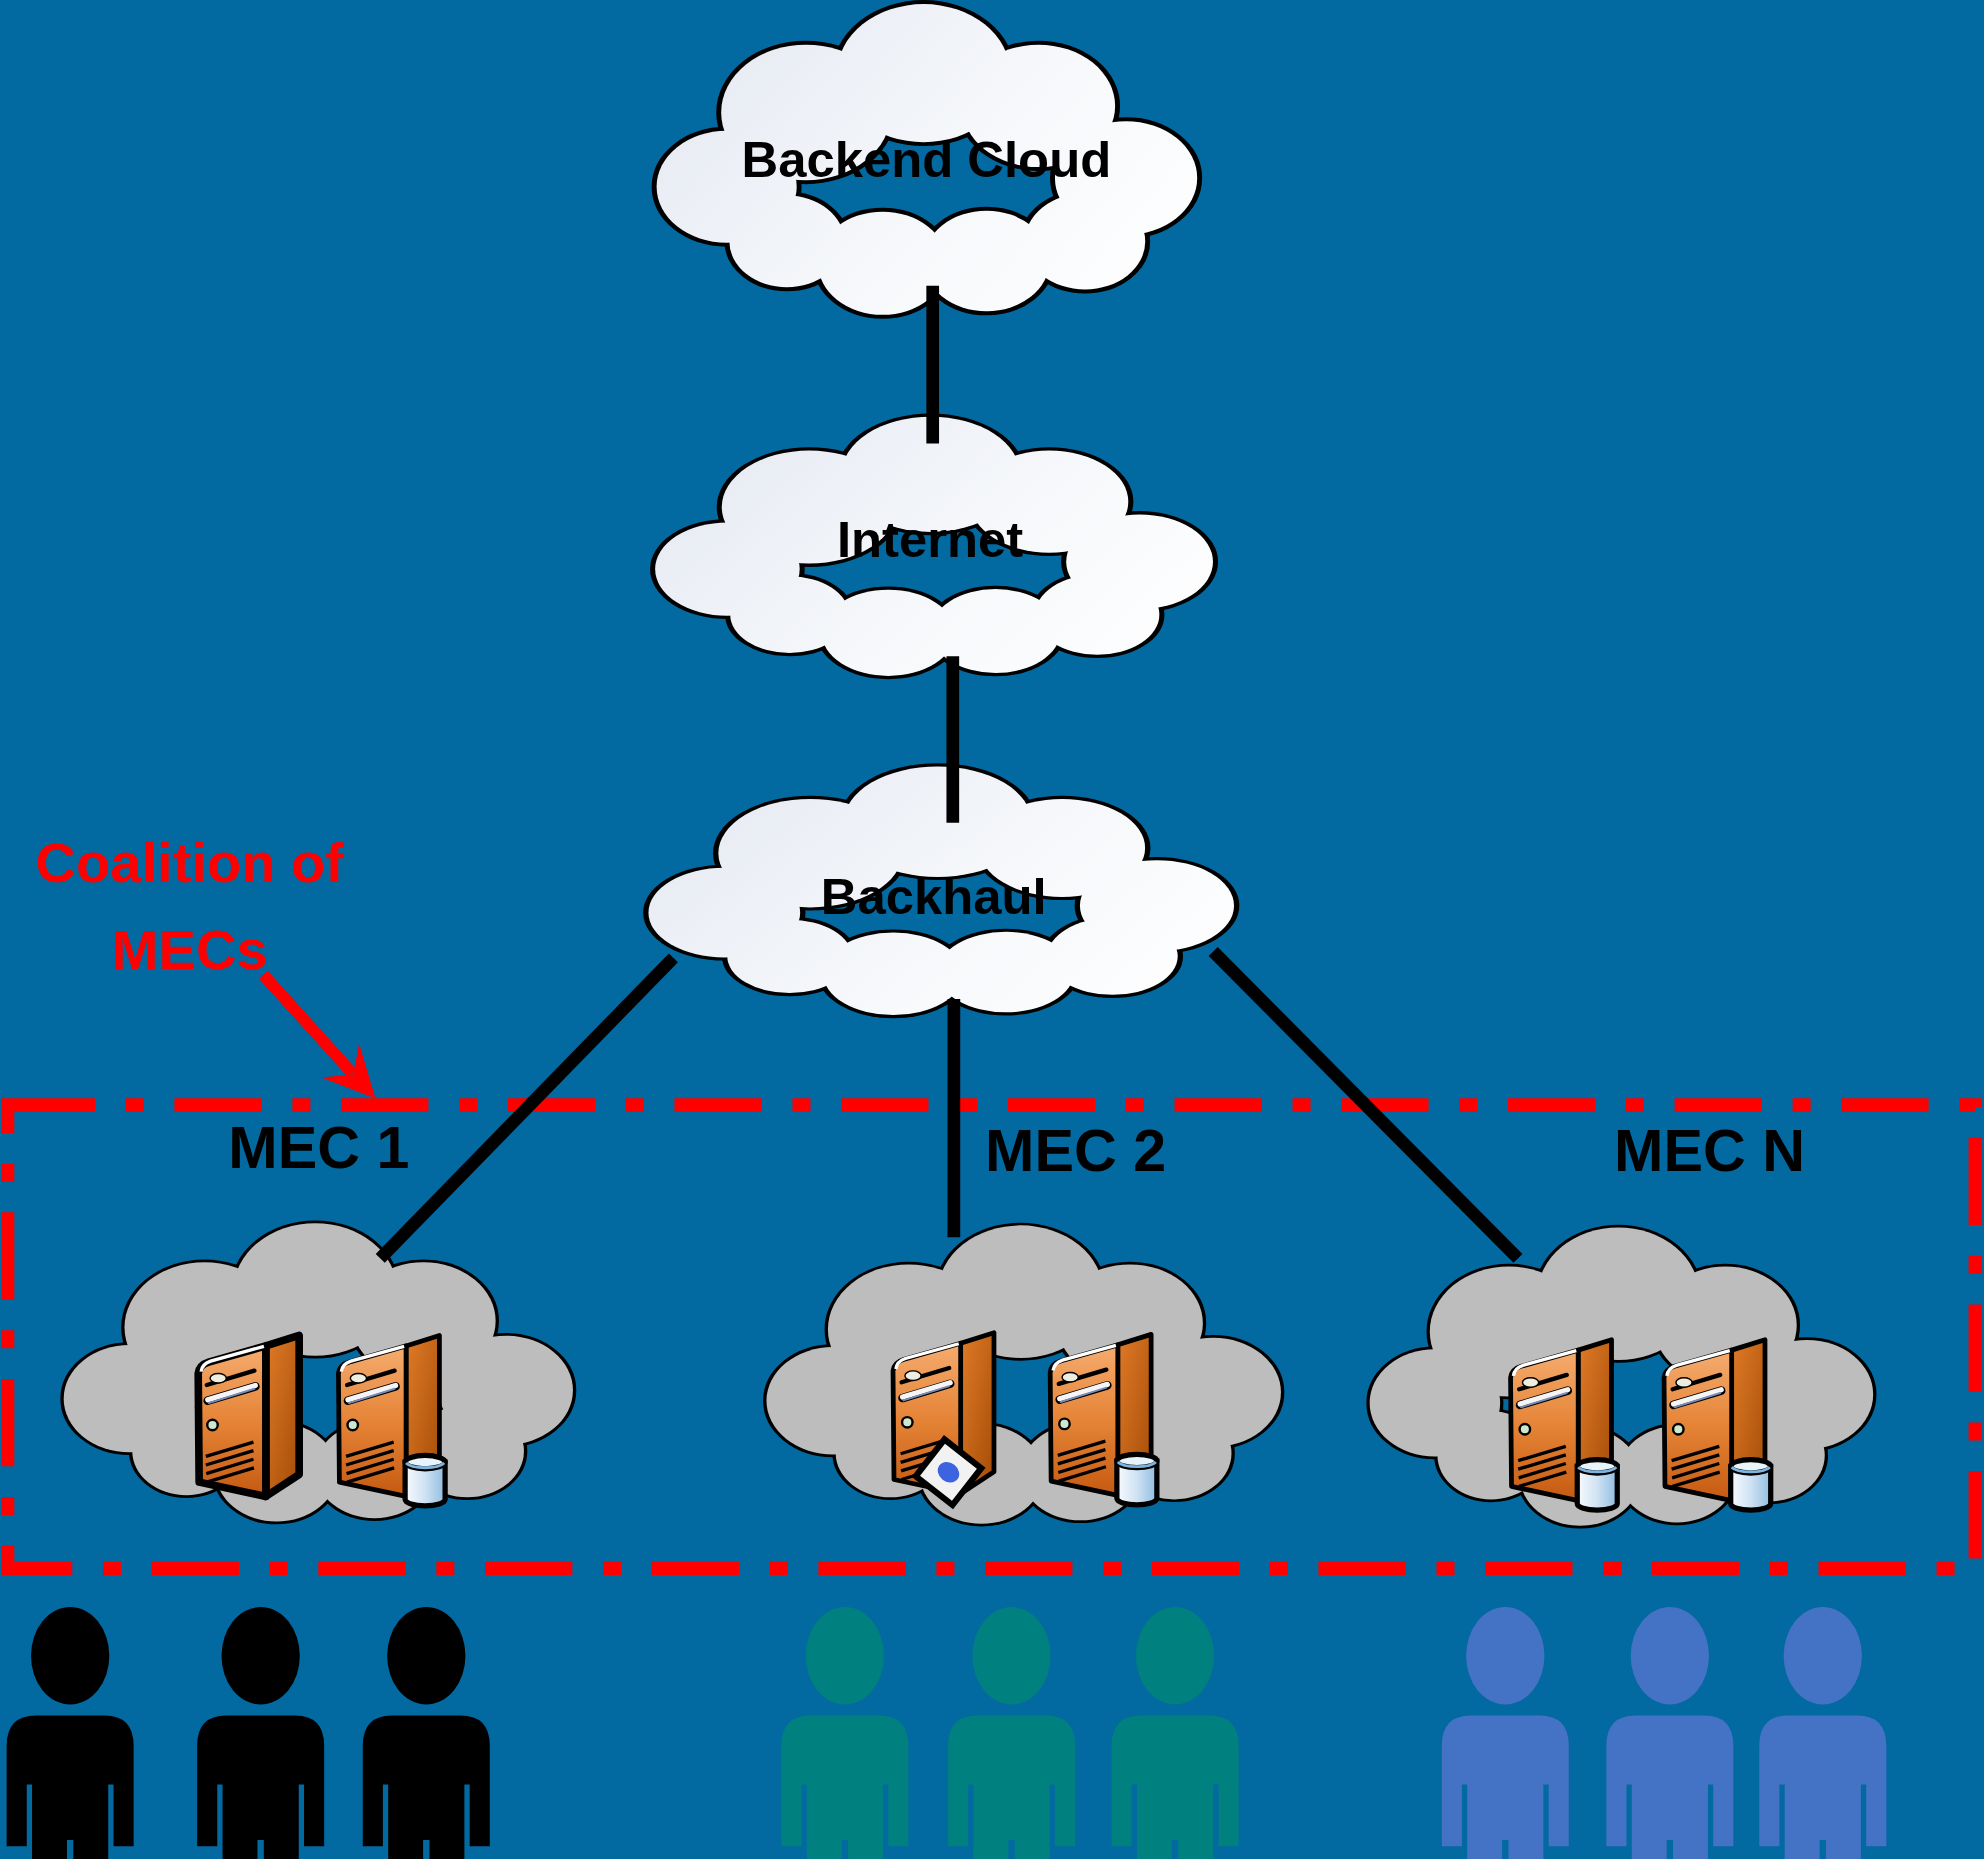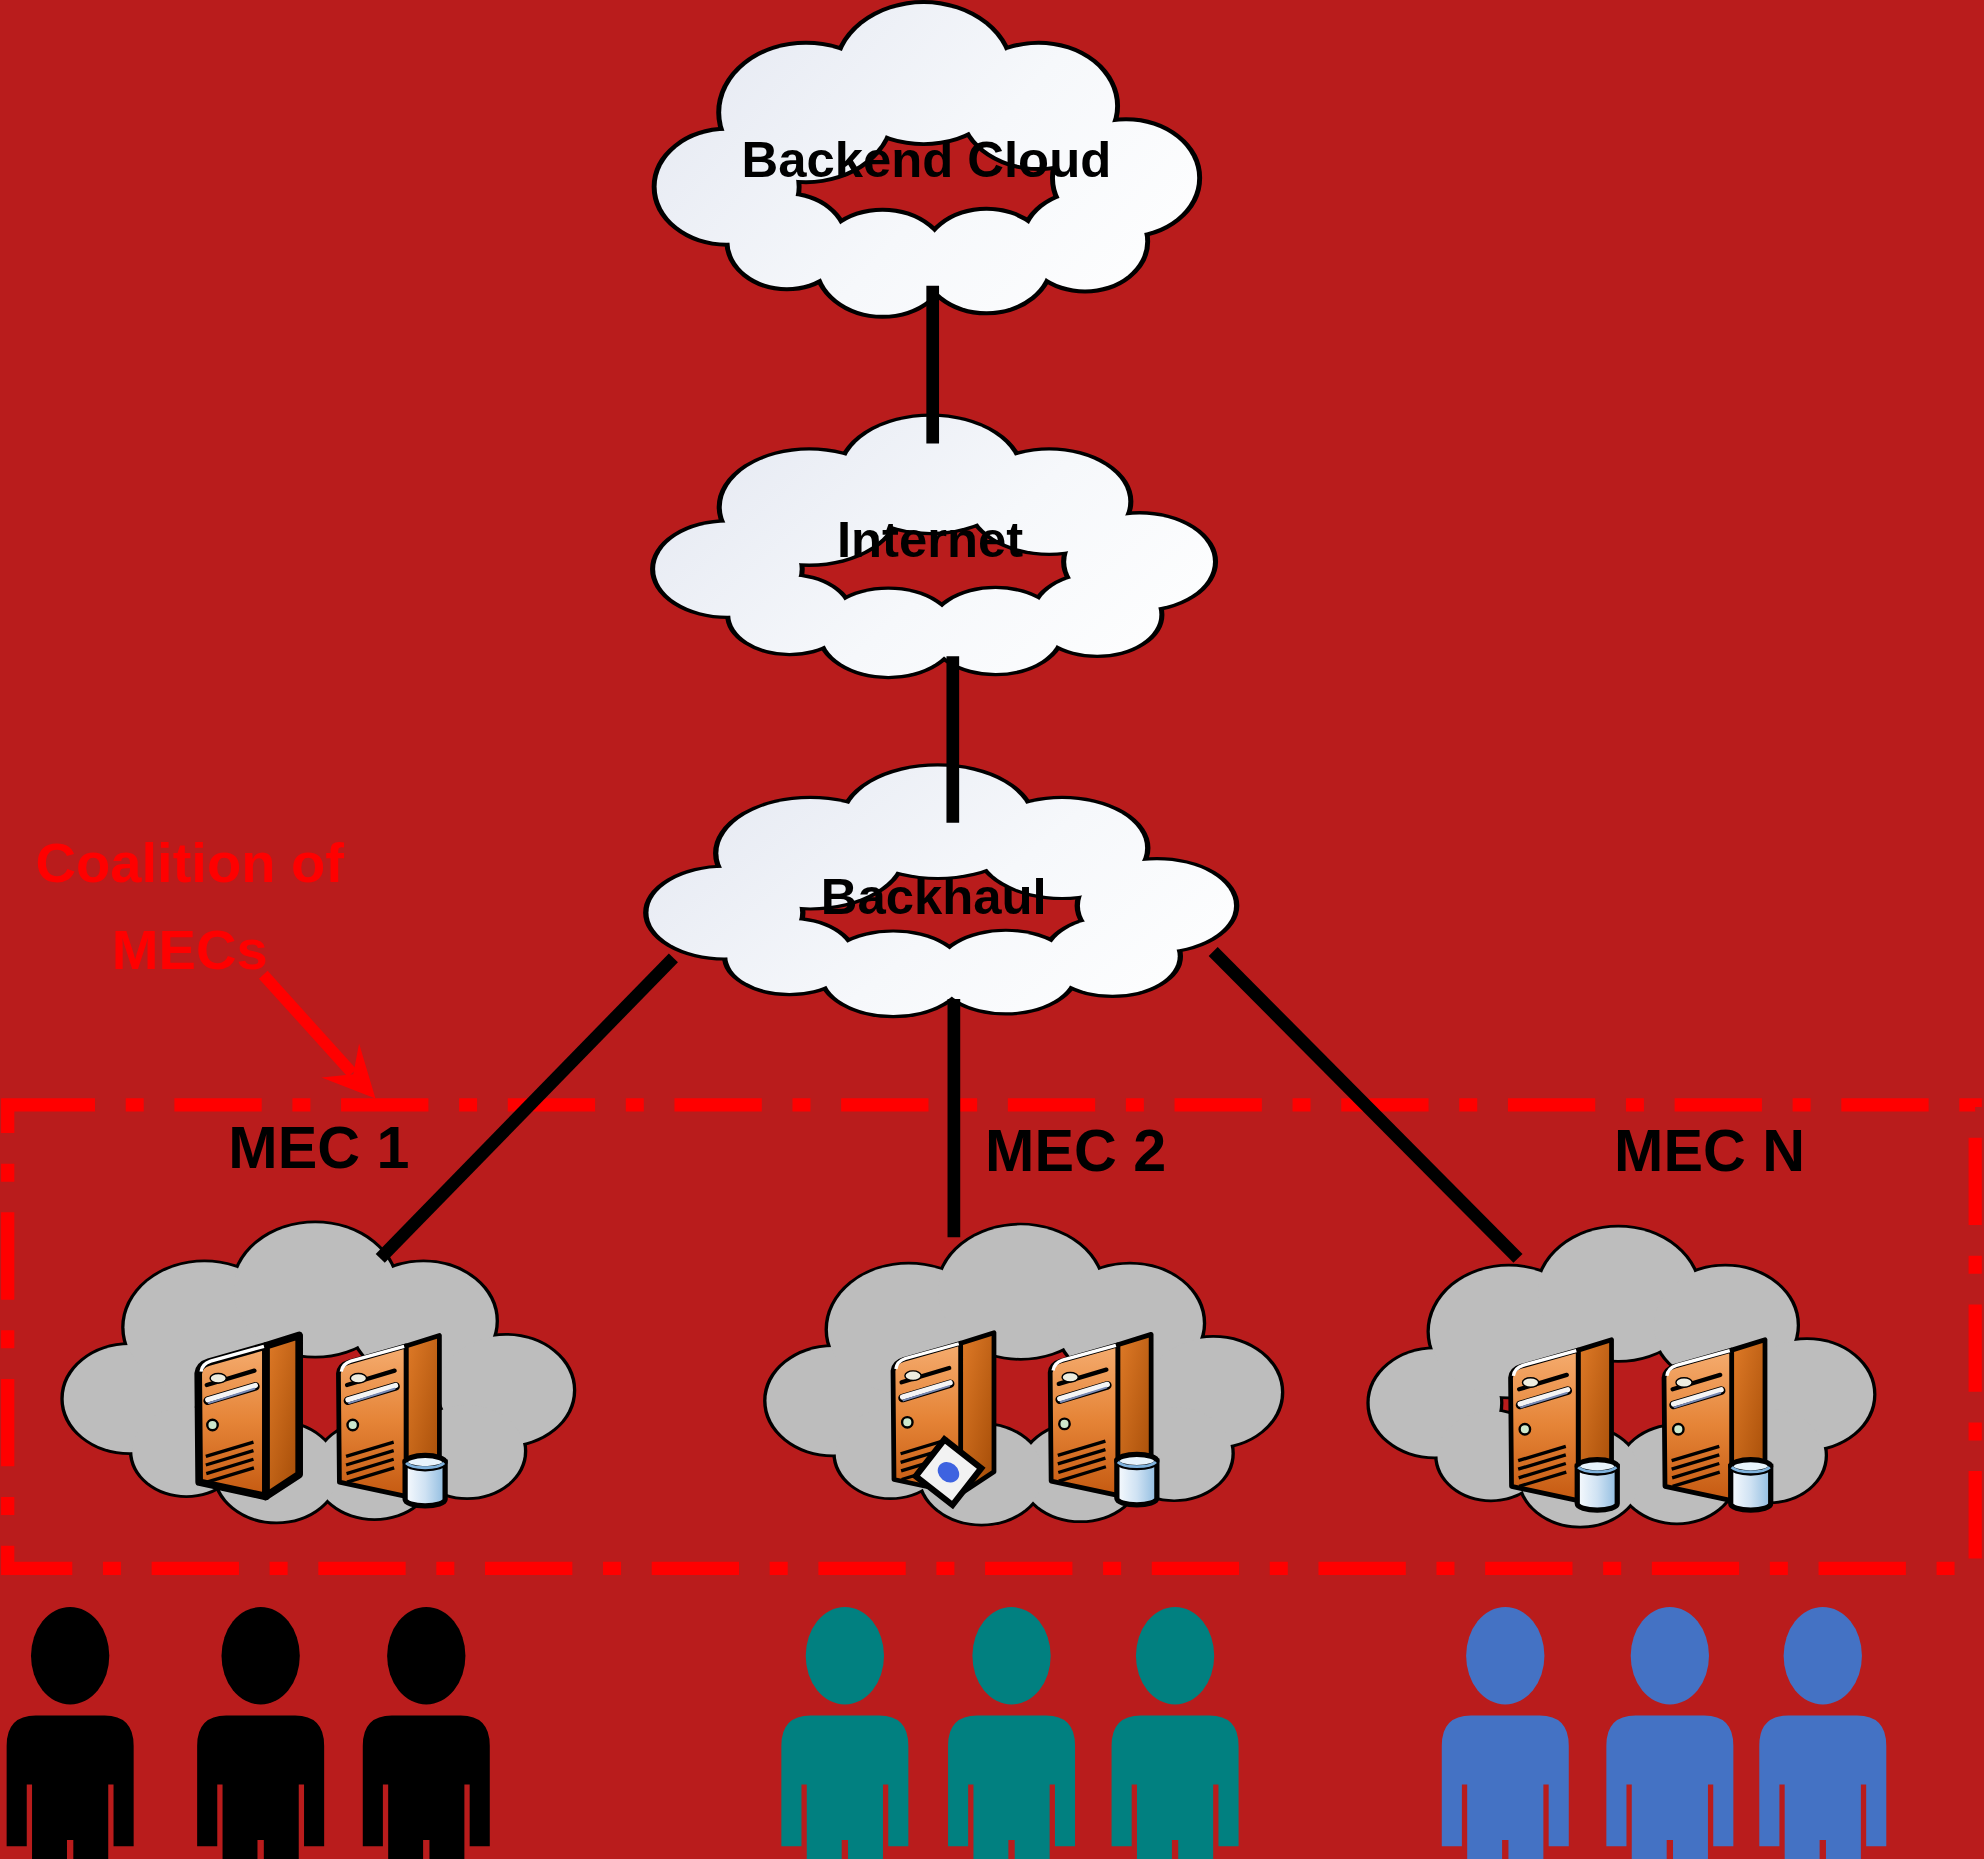--- a/index.html
+++ b/index.html
@@ -1,16 +1,16 @@
 <!DOCTYPE html>
 <html style="font-size:8.5px"><head>
 <meta charset="utf-8">
 <style>
   html,body{margin:0;padding:0;background:#ffffff;}
-  .canvas{position:relative;width:1985px;height:1859px;background:#b91c1c;}
+  .canvas{position:relative;width:1985px;height:1859px;background:#0369a1;}
   svg{display:block;}
   text{font-family:"Liberation Sans", sans-serif;font-weight:bold;}
   .cloud-label{fill:#000000;font-size:96px;text-anchor:middle;}
   .mec-label{fill:#000000;font-size:112px;text-anchor:middle;}
   .coalition-label{fill:#FF0000;font-size:106px;text-anchor:middle;}
   .connector{stroke:#000000;stroke-width:24;fill:none;}
   .coalition-box{fill:none;stroke:#FF0000;stroke-width:25;stroke-dasharray:165 58 34 58;}
   .coalition-arrow-line{stroke:#FF0000;stroke-width:22;fill:none;}
   .srv-face{stroke:#000000;stroke-width:var(--sw,10);stroke-linejoin:round;}
   .srv-thick{--sw:16;}

